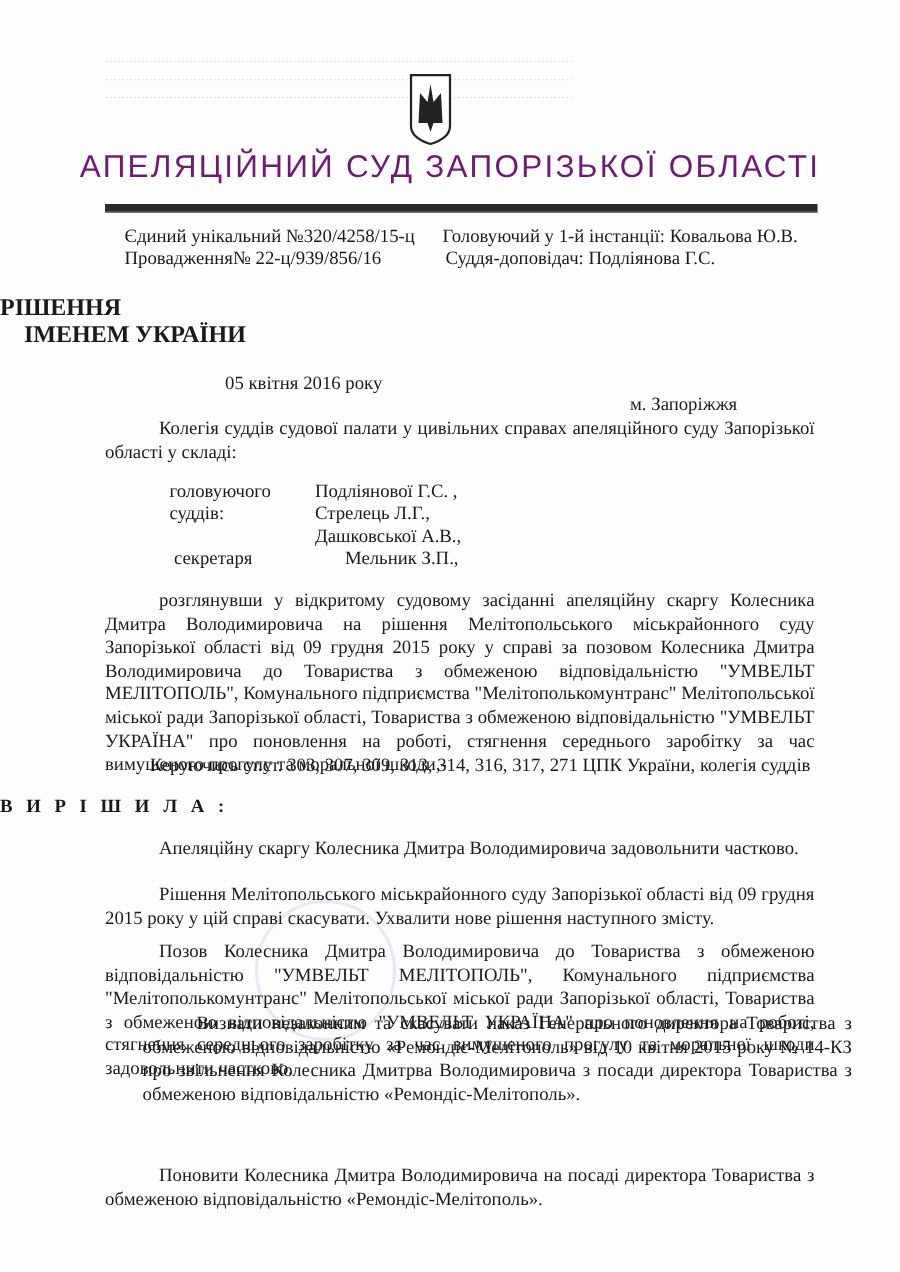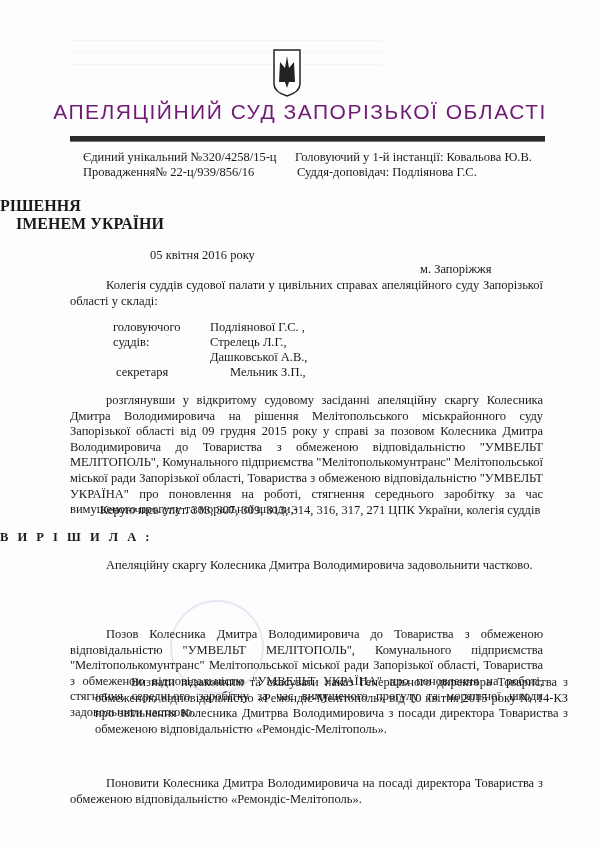--- a/index.html
+++ b/index.html
@@ -69,17 +69,18 @@
 
   <div class="para" style="top:393px;text-indent:36px;">розглянувши у відкритому судовому засіданні  апеляційну скаргу Колесника Дмитра Володимировича на рішення Мелітопольського міськрайонного суду Запорізької області від 09 грудня 2015 року у справі за позовом Колесника Дмитра Володимировича до Товариства з обмеженою відповідальністю "УМВЕЛЬТ МЕЛІТОПОЛЬ", Комунального підприємства "Мелітополькомунтранс" Мелітопольської міської ради Запорізької області, Товариства з обмеженою відповідальністю "УМВЕЛЬТ УКРАЇНА" про поновлення на роботі, стягнення середнього заробітку за час вимушеного прогулу та моральної шкоди,-</div>
 
   <div class="row" style="left:100px;top:503px;">Керуючись ст.ст. 303, 307, 309, 313, 314, 316, 317, 271 ЦПК України, колегія суддів</div>
 
   <div class="center spaced" style="top:530px;">В И Р І Ш И Л А :</div>
 
   <div class="stamp"></div>
 
   <div class="para indent" style="top:558px;">Апеляційну скаргу Колесника Дмитра Володимировича задовольнити частково.</div>
+  <div class="para indent" style="top:589px;">Рішення Мелітопольського міськрайонного суду Запорізької області від 09 грудня 2015 року  у цій справі скасувати. Ухвалити нове рішення наступного змісту.</div>
   <div class="para indent" style="top:627px;">Позов Колесника Дмитра Володимировича до Товариства з обмеженою відповідальністю "УМВЕЛЬТ МЕЛІТОПОЛЬ", Комунального підприємства "Мелітополькомунтранс" Мелітопольської міської ради Запорізької області, Товариства з обмеженою відповідальністю "УМВЕЛЬТ УКРАЇНА" про поновлення на роботі, стягнення середнього заробітку за час вимушеного прогулу та моральної шкоди задовольнити частково.</div>
   <div class="para indent" style="top:675px;margin-left:25px;">Визнати незаконним та скасувати  наказ Генерального директора Товариства з обмеженою відповідальністю «Ремондіс-Мелітополь» від 10 квітня 2015 року № 14-КЗ про звільнення Колесника Дмитрва Володимировича  з посади директора Товариства з обмеженою відповідальністю «Ремондіс-Мелітополь».</div>
   <div class="para indent" style="top:776px;">Поновити Колесника Дмитра Володимировича  на посаді директора Товариства з обмеженою відповідальністю  «Ремондіс-Мелітополь».</div>
 
 </div>
 
 </body></html>

